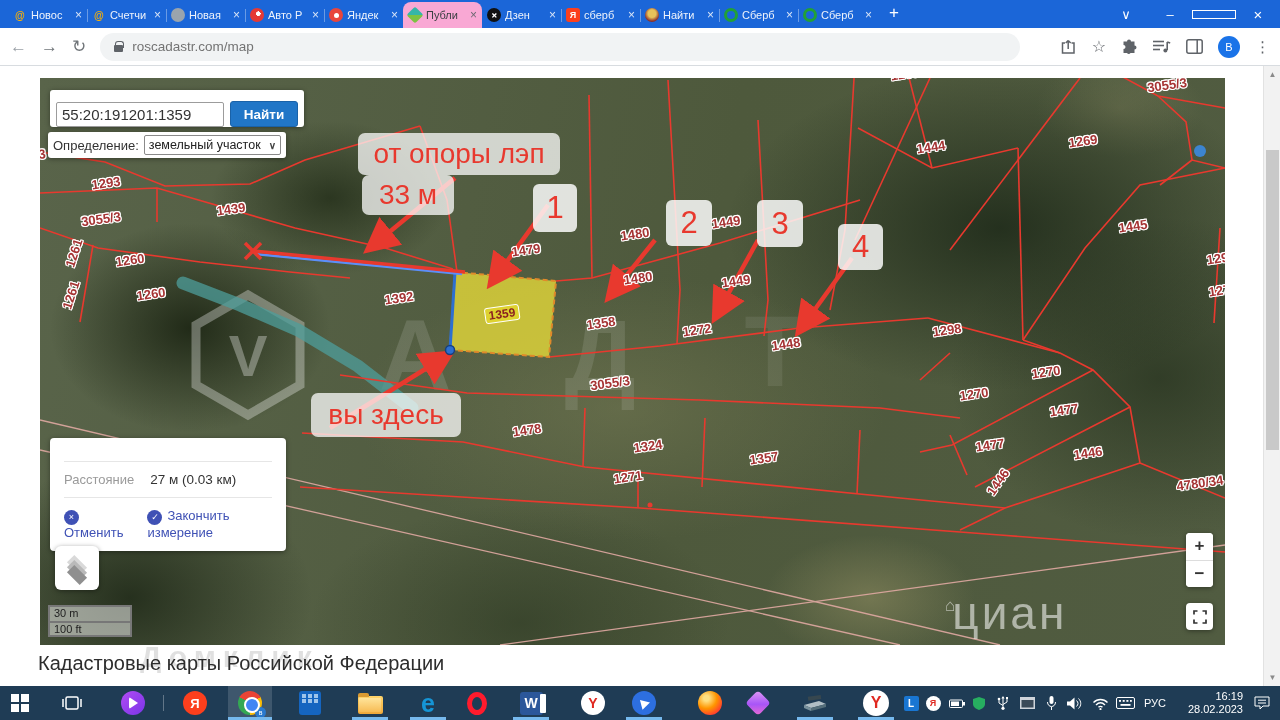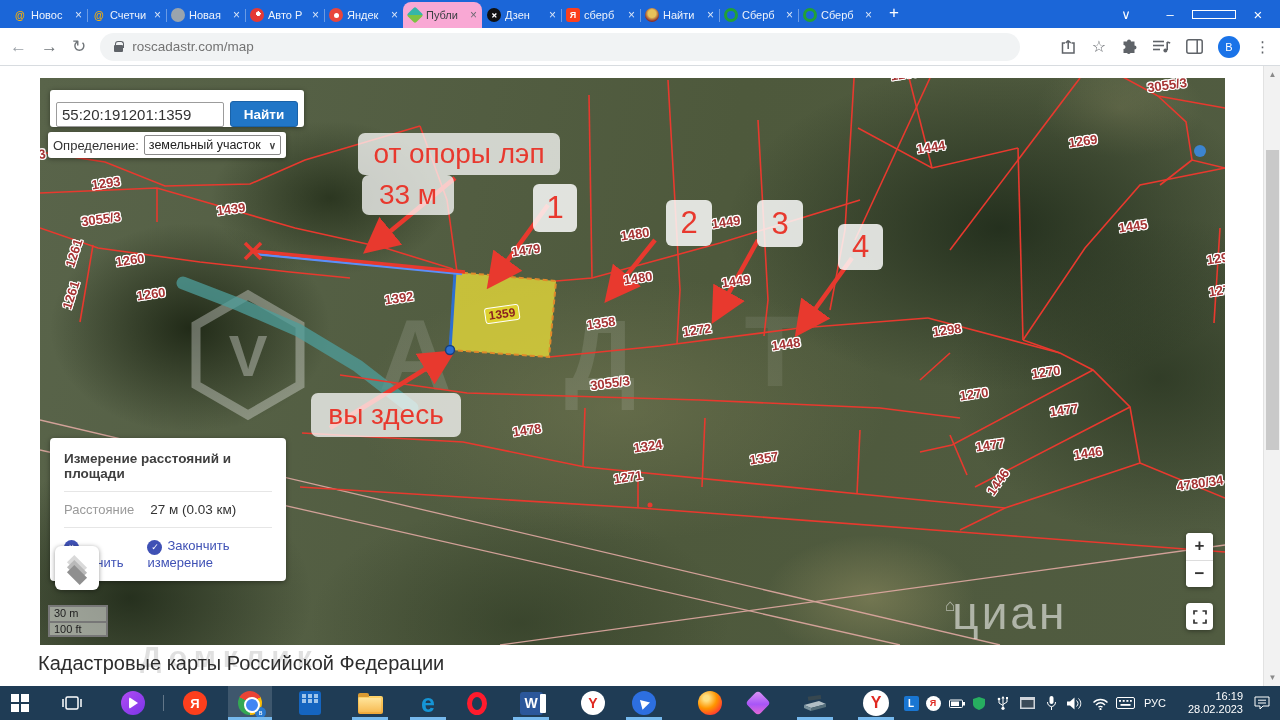--- a/index.html
+++ b/index.html
@@ -82,21 +82,21 @@
   .measure{left:10px;top:360px;width:236px;padding:13px 14px 11px;border-radius:4px}
   .measure .mtitle{font-size:13.5px;font-weight:bold;color:#3f3f3f}
   .measure hr{border:none;border-top:1px solid #e6e6e6;margin:10px 0}
   .mrow{display:flex;gap:16px;font-size:13px;align-items:flex-end}
   .mlab{color:#9a9a9a}.mval{color:#333;font-size:13.5px}
   .mlinks{display:flex;gap:18px;font-size:13px;color:#3f51b5;align-items:center}
   .mico{width:15px;height:15px;border-radius:50%;background:#3f51b5;color:#fff;font-size:9px;display:inline-flex;align-items:center;justify-content:center;margin-right:5px}
   .layers{left:15px;top:468px;width:44px;height:44px;border-radius:6px;display:flex;align-items:center;justify-content:center}
   .lyrstack{position:relative;width:24px;height:24px}
   .lyr{position:absolute;left:3px;width:18px;height:18px;transform:rotate(45deg) scaleY(.58)}
-  .scale{position:absolute;z-index:4;left:8px;width:60px;height:16px;background:rgba(255,255,255,.5);border:2px solid #777;
+  .scale{position:absolute;z-index:4;left:8px;width:84px;height:16px;background:rgba(255,255,255,.5);border:2px solid #777;
       font-size:11px;color:#222;padding:0 4px;line-height:12px}
   .zoomctl{left:1146px;top:455px;width:27px;height:54px;display:flex;flex-direction:column;border-radius:4px;overflow:hidden}
   .zbtn{flex:1;display:flex;align-items:center;justify-content:center;font-size:17px;font-weight:bold;color:#333;background:#fff}
   .zbtn:first-child{border-bottom:1px solid #ddd}
   .fsbtn{left:1146px;top:525px;width:27px;height:27px;display:flex;align-items:center;justify-content:center;border-radius:4px}
   .wm-cian{position:absolute;z-index:2;left:905px;top:508px;font-size:46px;font-weight:normal;color:rgba(255,255,255,.55);letter-spacing:3px}
   .wm-cian .hut{font-size:17px;vertical-align:18px;margin-right:-6px}
 
   
   .taskbar{position:absolute;left:0;top:686px;width:1280px;height:34px;background:#1f3c55;z-index:10}
@@ -391,21 +391,20 @@
 
     <div class="panel defrow">
       <span class="dlab">Определение:</span>
       <div class="dsel">
         <span>земельный участок</span>
         <span class="car">∨</span>
       </div>
     </div>
 
     <div class="panel measure">
-      <div class="mtitle">Измерение расстояний и площади</div>
       <hr>
       <div class="mrow">
         <span class="mlab">Расстояние</span>
         <span class="mval">27 м (0.03 км)</span>
       </div>
       <hr>
       <div class="mlinks">
         <span><span class="mico">×</span><span>Отменить</span></span>
         <span><span class="mico">✓</span><span>Закончить измерение</span></span>
       </div>

